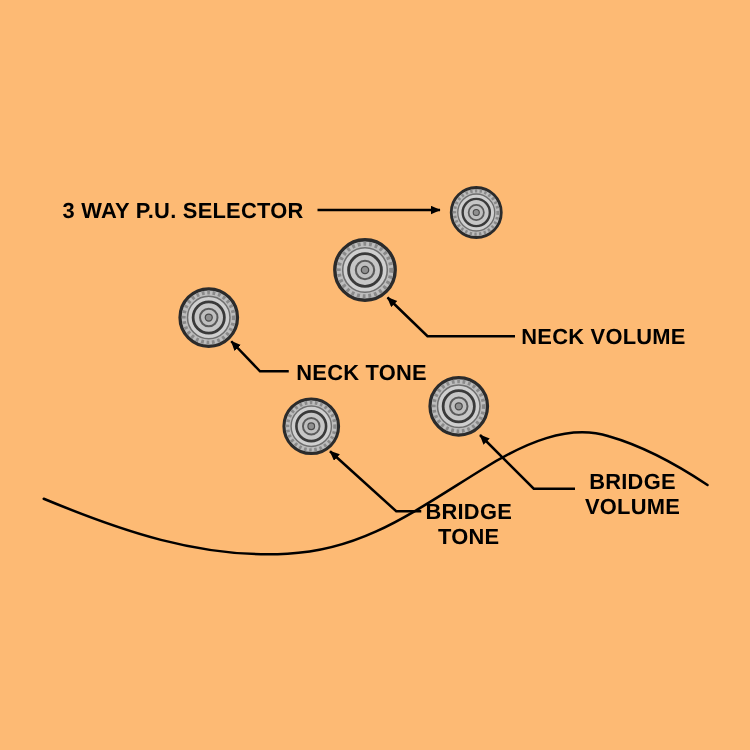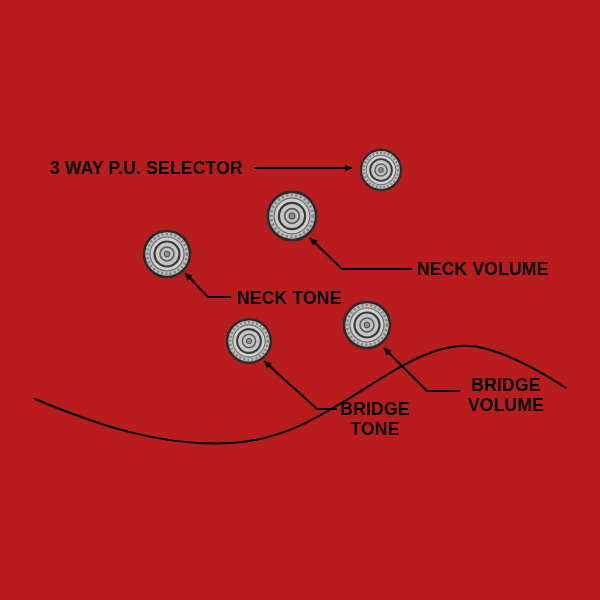--- a/index.html
+++ b/index.html
@@ -4,21 +4,21 @@
 <style>
   html, body {
     margin: 0;
     padding: 0;
     background: #ffffff;
   }
   .stage {
     position: relative;
     width: 600px;
     height: 600px;
-    background: #b91c1c;
+    background: #fdba74;
     font-family: "Liberation Sans", sans-serif;
     overflow: hidden;
   }
   svg text {
     font-family: "Liberation Sans", sans-serif;
     font-weight: bold;
     font-size: 17.5px;
     fill: #000000;
     letter-spacing: 0.2px;
   }

